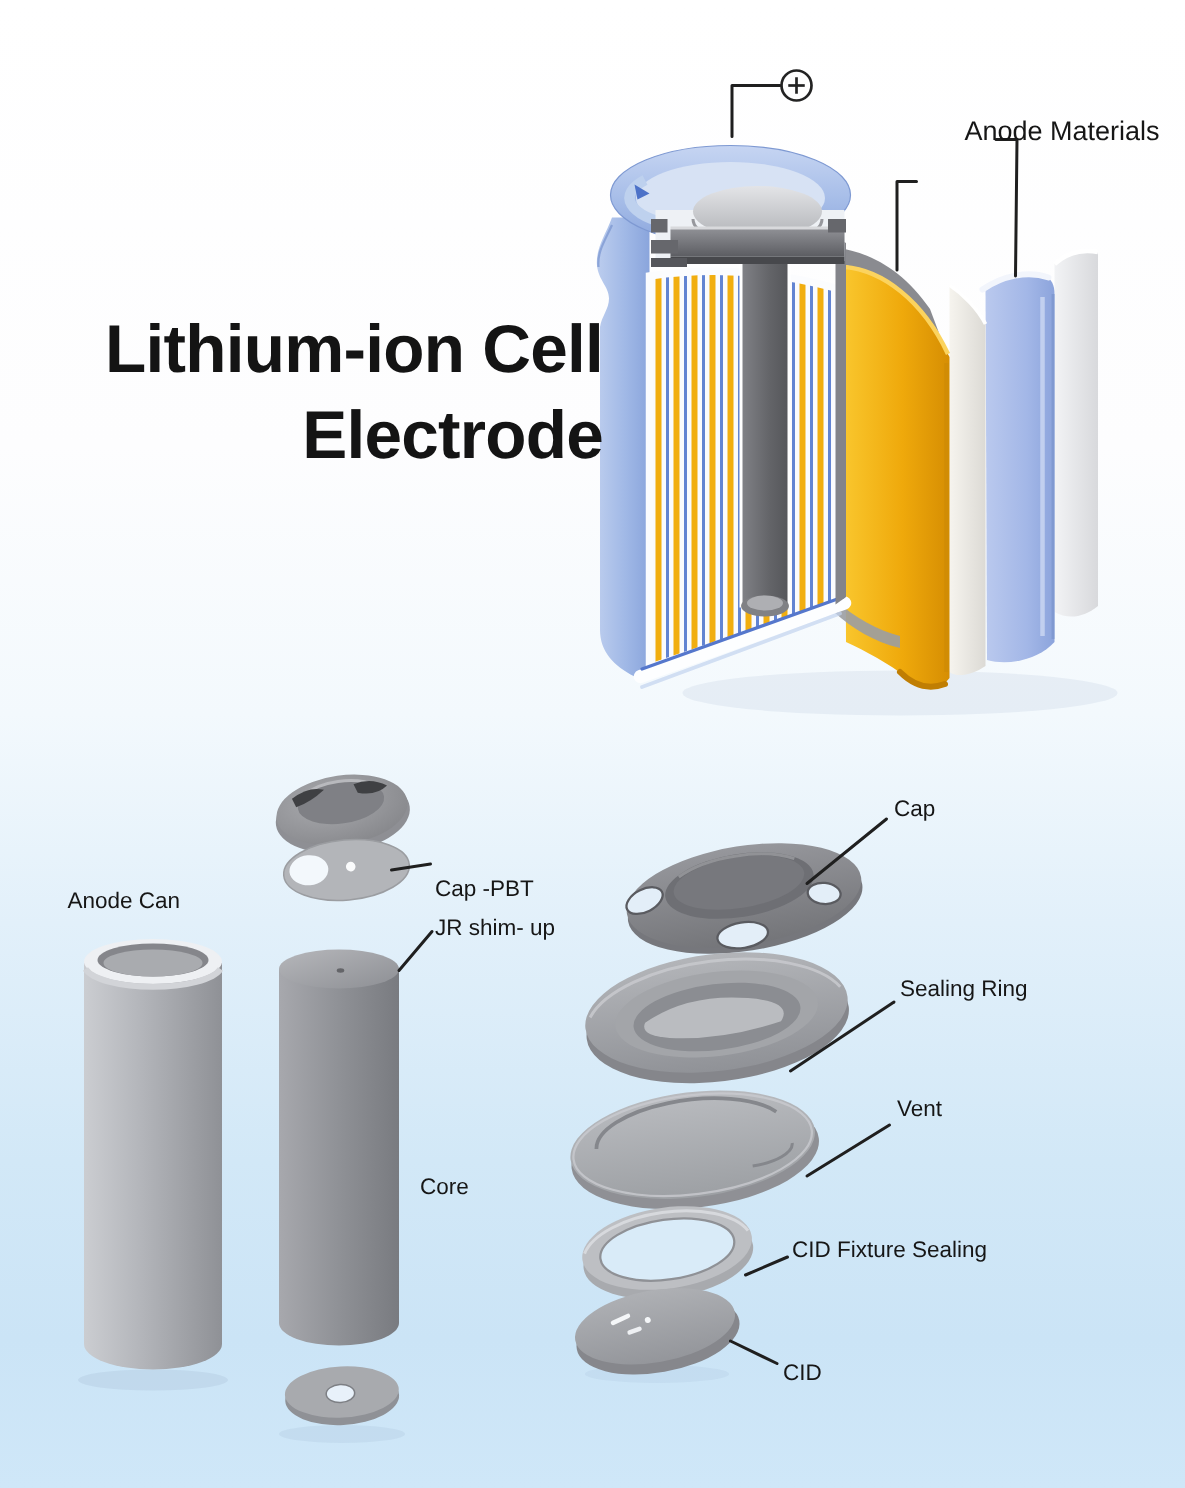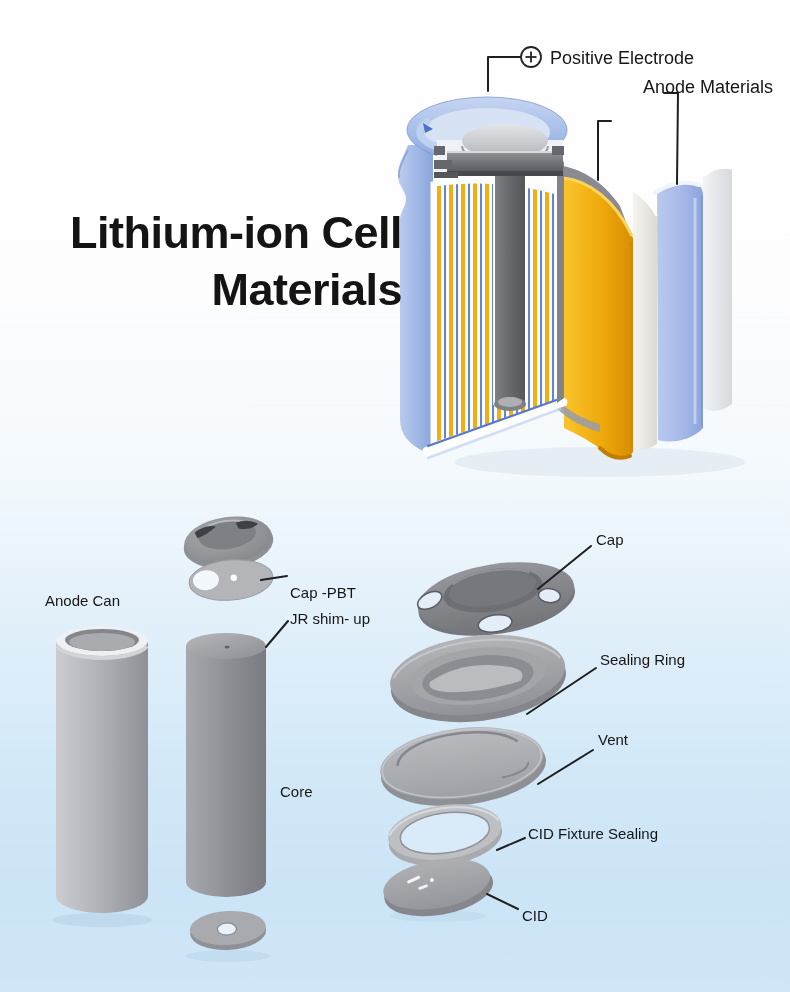--- a/index.html
+++ b/index.html
@@ -281,24 +281,23 @@
         <path d="M 596,668 L 527,714"></path>
         <path d="M 593,750 L 538,784"></path>
         <path d="M 525,838 L 497,850"></path>
         <path d="M 518,909 L 487,894"></path>
       </g>
     </g>
   </svg>
 
   <div class="title">
     <div>Lithium-ion Cell</div>
-    <div>Materials</div>
+    <div>Electrode</div>
   </div>
 
-  <div class="lbl lbl-sm" style="left:550px;top:47px">Positive Electrode</div>
   <div class="lbl lbl-sm" style="left:643px;top:76px">Anode Materials</div>
 
   <div class="lbl" style="left:290px;top:580px">Cap -PBT</div>
   <div class="lbl" style="left:290px;top:606px">JR shim- up</div>
   <div class="lbl" style="left:45px;top:588px">Anode Can</div>
   <div class="lbl" style="left:280px;top:779px">Core</div>
   <div class="lbl" style="left:596px;top:527px">Cap</div>
   <div class="lbl" style="left:600px;top:647px">Sealing Ring</div>
   <div class="lbl" style="left:598px;top:727px">Vent</div>
   <div class="lbl" style="left:528px;top:821px">CID Fixture Sealing</div>

